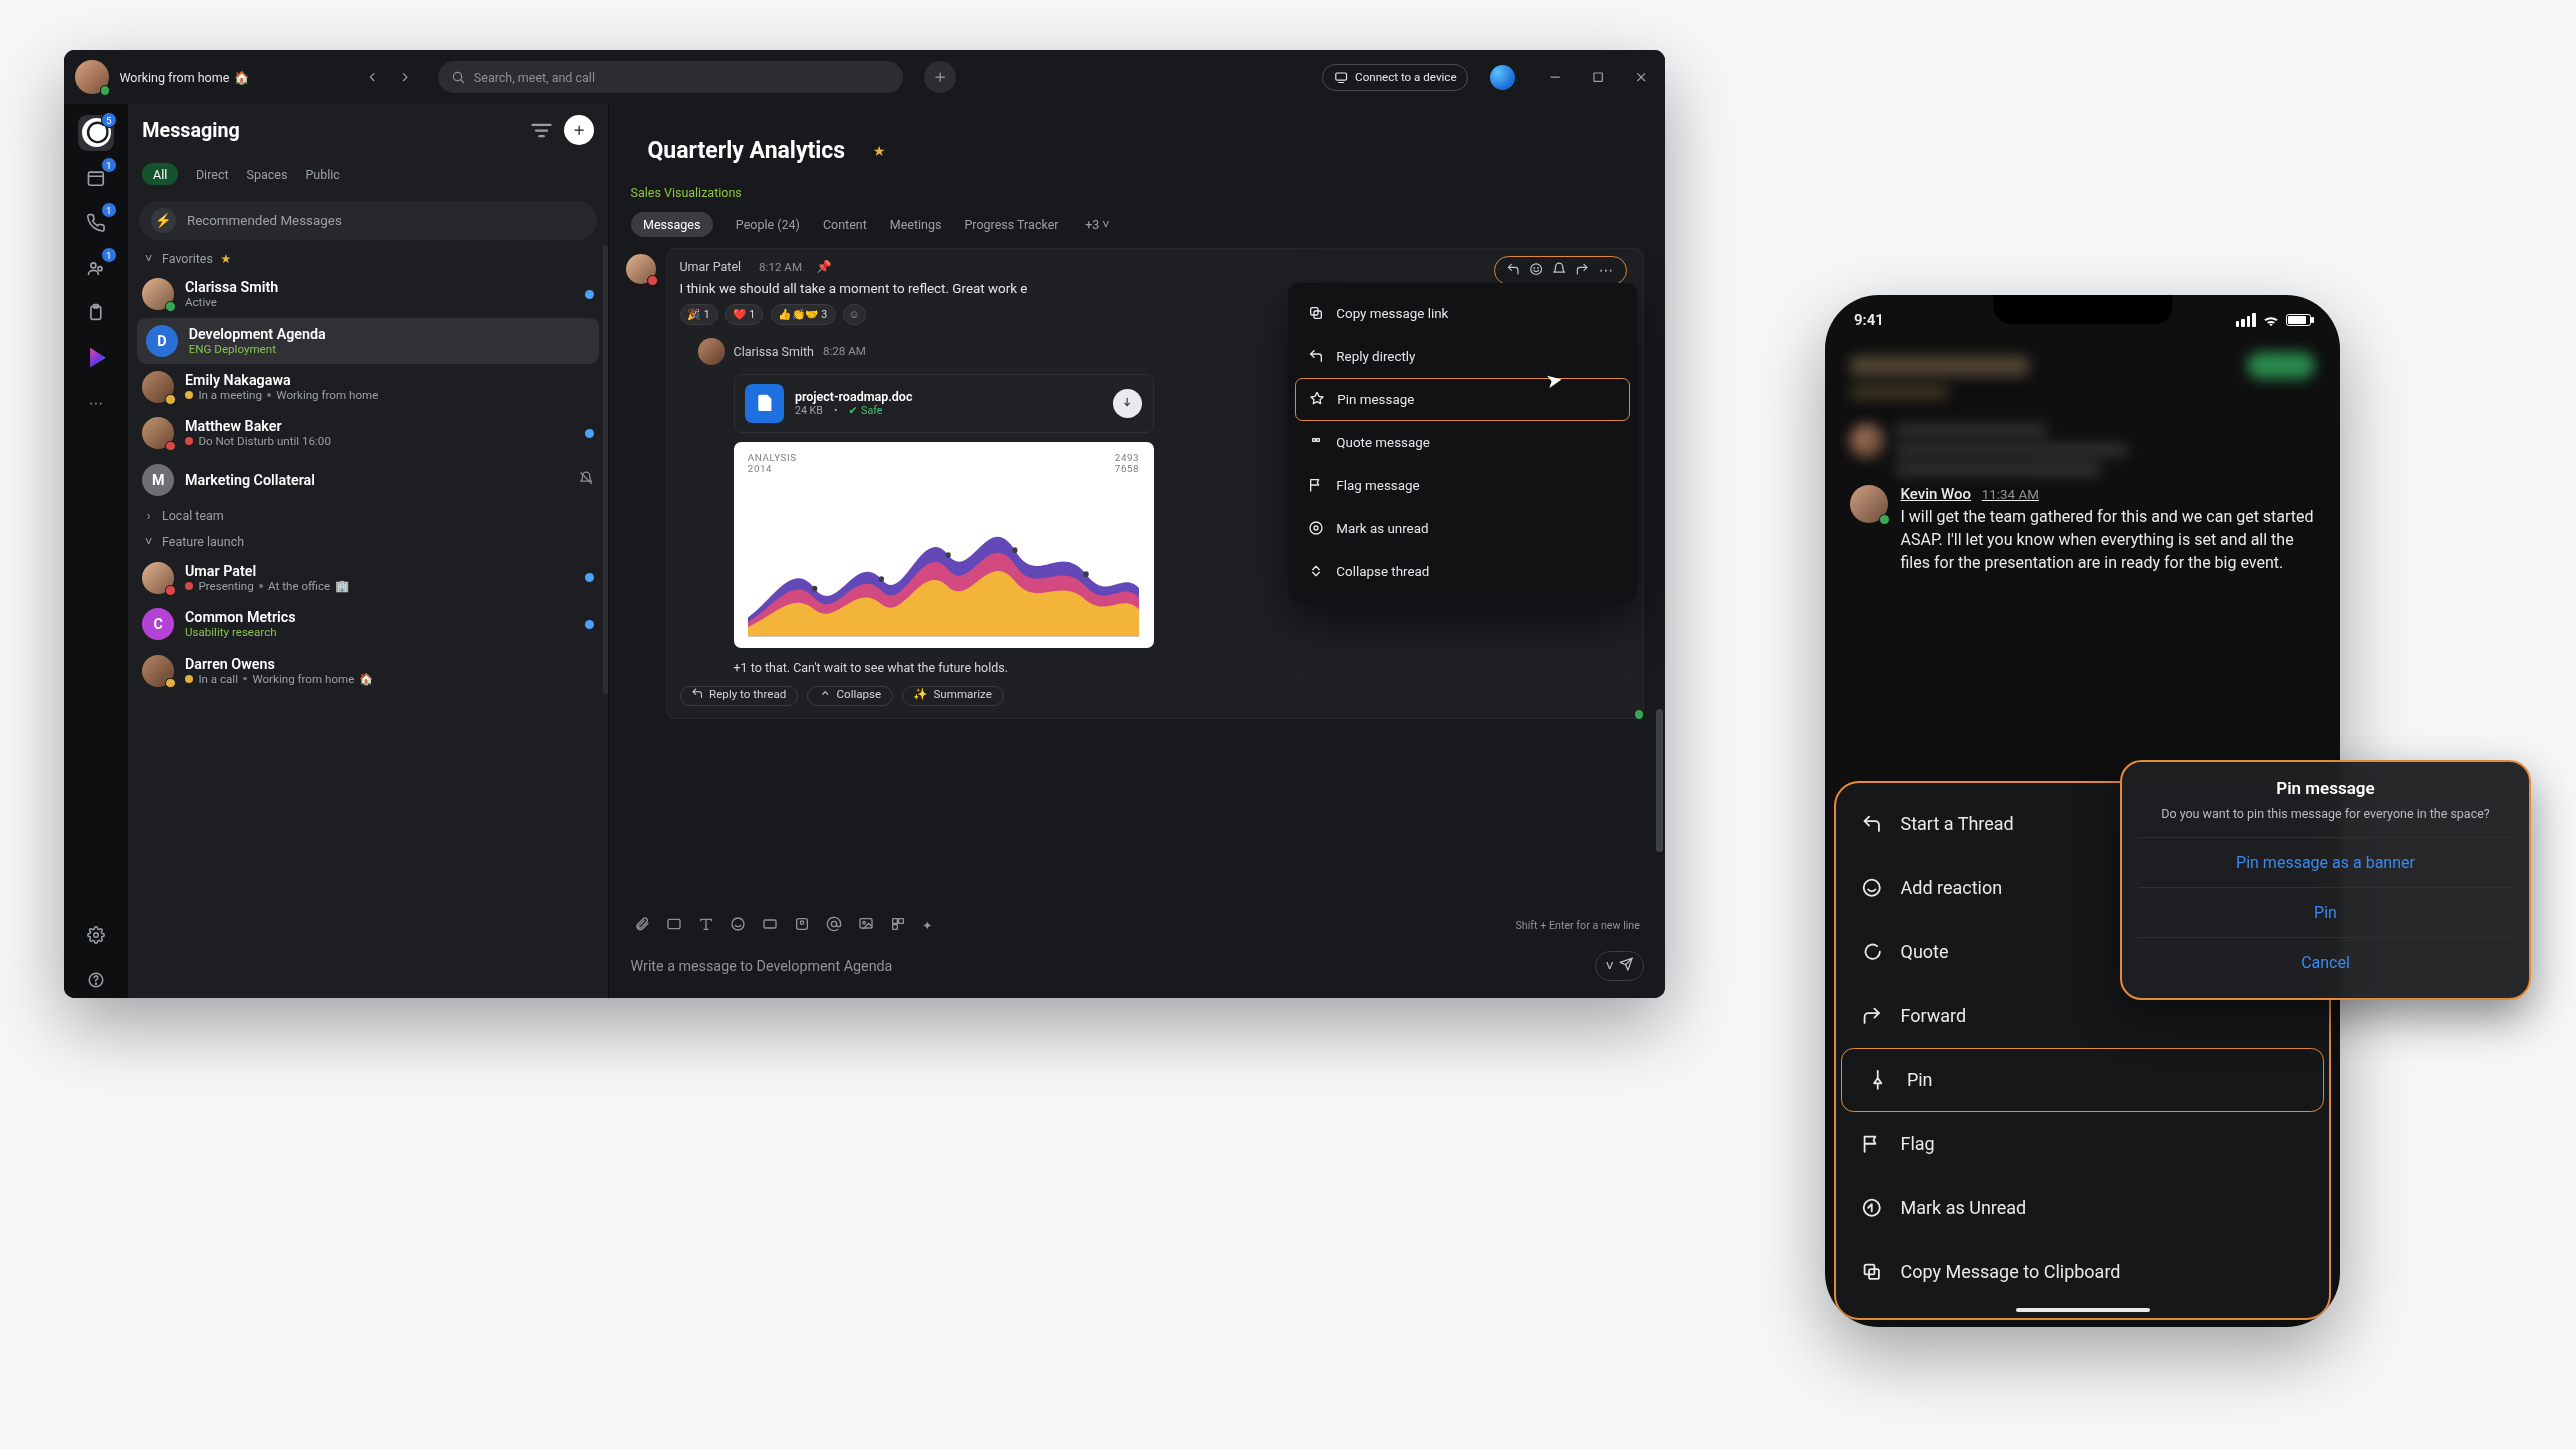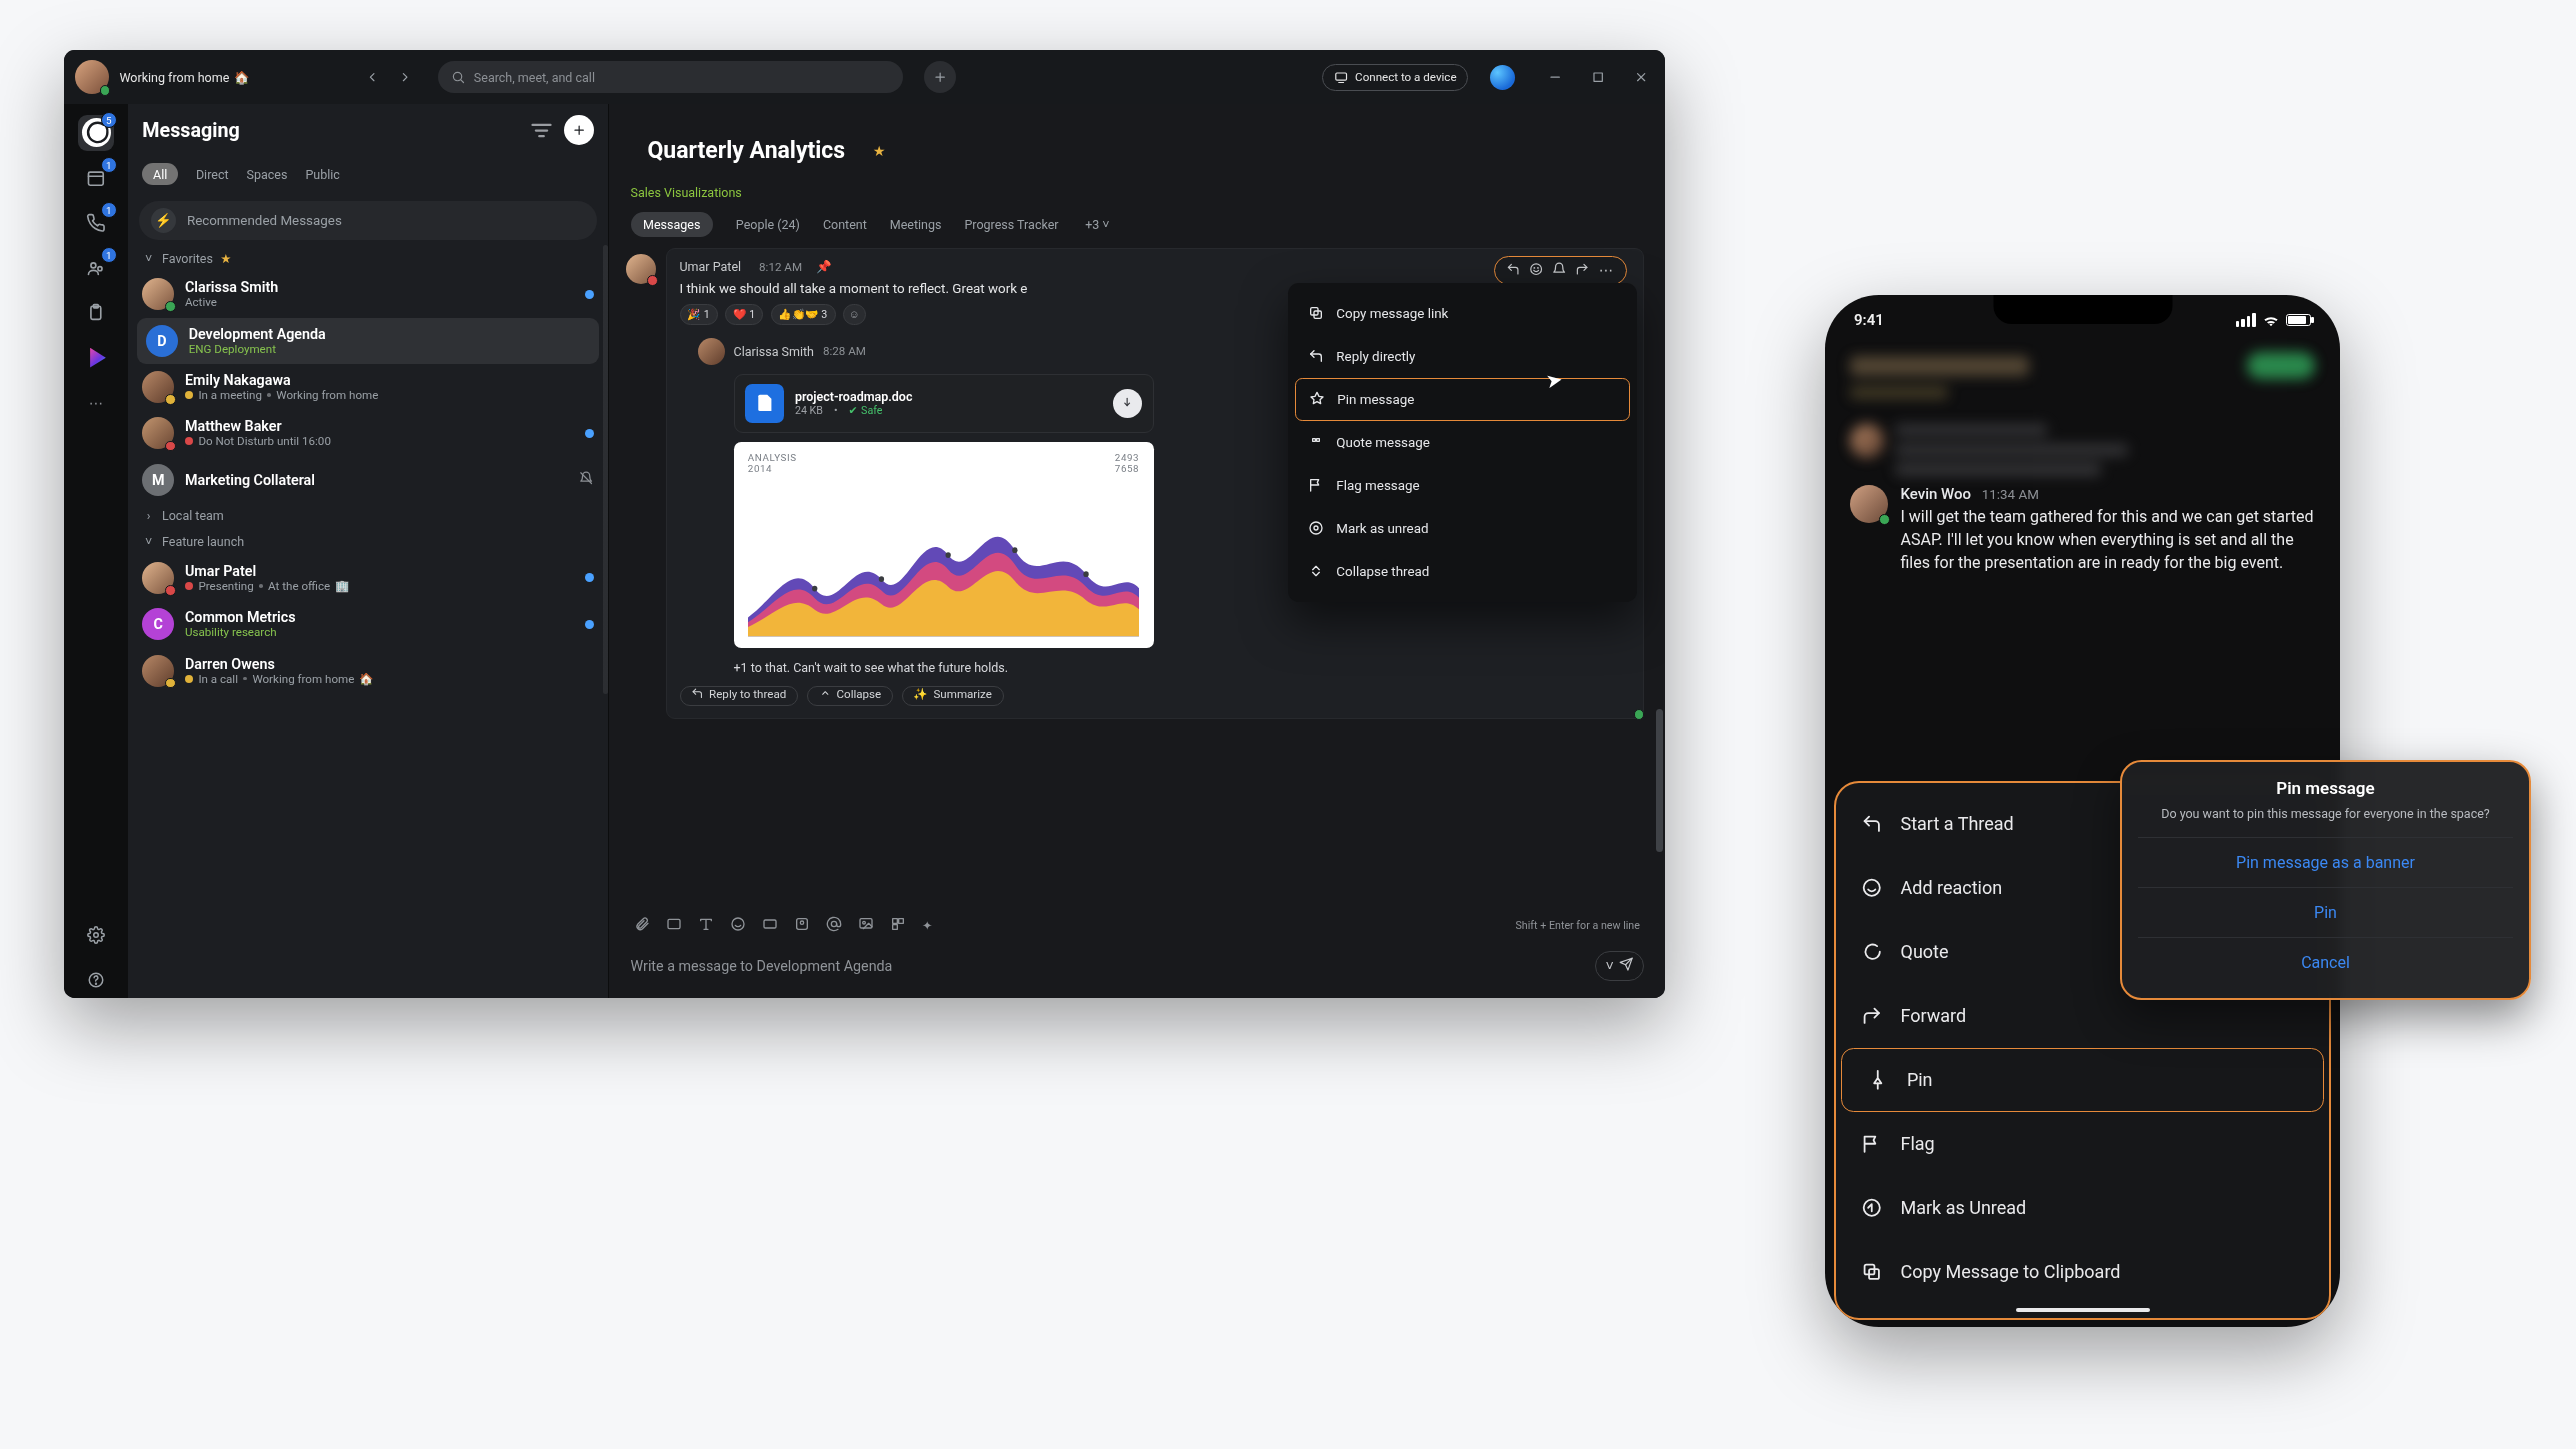--- a/index.html
+++ b/index.html
@@ -60,21 +60,21 @@
   .badge{position:absolute;top:-2.7px;right:-2.7px;min-width:16px;height:16px;padding:0 3.6px;background:#2f74e0;border-radius:8px;color:#fff;font-size:9.8px;display:flex;align-items:center;justify-content:center;border:1.8px solid var(--panel-darker);}
   .rail .spacer{flex:1;}
   .grad-tri{width:19.7px;height:19.7px;background:linear-gradient(135deg,#ff4aa1,#6a36e0 60%,#2f95ff);clip-path:polygon(20% 0,100% 50%,20% 100%);}
 
   
   .sidebar{width:481px;background:#1c1e22;display:flex;flex-direction:column;border-right:0.9px solid #0c0d0e;}
   .sb-head{height:52px;display:flex;align-items:center;padding:0 14.3px;gap:9px;}
   .sb-title{font-size:19.7px;font-weight:700;color:#fff;flex:1;}
   .sb-head .circle-btn{width:30px;height:30px;border-radius:50%;background:#fff;color:#1a1c20;display:flex;align-items:center;justify-content:center;}
   .sb-filters{display:flex;align-items:center;gap:18px;padding:0 14.3px;height:36px;font-size:12.5px;color:var(--text-dim);}
-  .pill{padding:3.6px 10.7px;border-radius:12.5px;background:#737373;color:#fff;}
+  .pill{padding:3.6px 10.7px;border-radius:12.5px;background:#14532d;color:#fff;}
   .rec-row{margin:9px 10.7px 5.4px;height:39px;background:#26282c;border-radius:19.7px;display:flex;align-items:center;padding:0 12.5px;gap:10.7px;color:var(--text-dim);font-size:13.4px;}
   .rec-row .bolt{width:25px;height:25px;border-radius:50%;background:#35383c;display:flex;align-items:center;justify-content:center;color:#7fa7ff;font-size:13.4px;}
   .sb-section{padding:5.4px 14.3px;display:flex;align-items:center;gap:7.2px;color:var(--text-dim);font-size:12.5px;}
   .sb-section .chev{width:12.5px;text-align:center;}
   .star{color:#e8b341;}
   .sb-list{display:flex;flex-direction:column;position:relative;}
   .sb-list::after{content:"";position:absolute;right:0;top:0;bottom:0;width:5.4px;background:linear-gradient(#4a4c50,#4a4c50);border-radius:2.7px;opacity:.35;}
   .row{display:flex;align-items:center;gap:10.7px;padding:7.2px 14.3px;position:relative;}
   .row.selected{background:#2f3135;border-radius:9px;margin:0 9px;padding:7.2px 9px;}
   .row .av{width:32px;height:32px;border-radius:50%;position:relative;flex:0 0 auto;}
@@ -179,21 +179,21 @@
   .blurred .tt{width:179px;height:19.7px;background:#5f503a;border-radius:5.4px;}
   .blurred .btn{width:68px;height:27px;background:#2f9e57;border-radius:13.4px;}
   .blurred .sub{width:98px;height:12.5px;background:#4a4129;border-radius:4.5px;margin-top:7.2px;}
   .blurred-msg{display:flex;gap:10.7px;margin-top:25px;}
   .blurred-msg .av{width:34px;height:34px;border-radius:50%;background:linear-gradient(135deg,#c8926c,#6d4a38);} 
   .bl-lines{display:flex;flex-direction:column;gap:7.2px;}
   .bl-lines span{height:12.5px;background:#3b3b3e;border-radius:4.5px;}
 
   .mob-msg{padding:9px 25px 0;display:flex;gap:12.5px;}
   .mob-msg .av{width:38px;height:38px;border-radius:50%;background:linear-gradient(135deg,#d0a082,#6b4a39);position:relative;flex:0 0 auto;}
-  .mob-head{display:flex;gap:10.7px;align-items:baseline;}
+  .mob-head{display:flex;gap:10.7px;align-items:baseline;text-decoration:underline;}
   .mob-author{font-size:15px;color:#e8e9eb;font-weight:500;}
   .mob-time{font-size:13.4px;color:#8d9095;}
   .mob-text{font-size:16px;line-height:1.45;color:#eaeaec;margin-top:1.8px;}
 
   .sheet{position:absolute;left:9px;right:9px;bottom:7.2px;border:2.7px solid var(--accent-orange);border-radius:25px;background:#161719;padding:9px 0 14.3px;}
   .sheet-item{height:64px;display:flex;align-items:center;gap:18px;padding:0 25px;font-size:18px;color:#eaeaec;}
   .sheet-item.hl{border:1.8px solid var(--accent-orange);border-radius:12.5px;margin:0 5.4px;}
   .sheet-item svg{width:21.5px;height:21.5px;stroke:currentColor;fill:none;stroke-width:2;}
   .home-ind{position:absolute;bottom:5.4px;left:50%;transform:translateX(-50%);width:134px;height:4.5px;background:#e9e9eb;border-radius:2.7px;}
 

